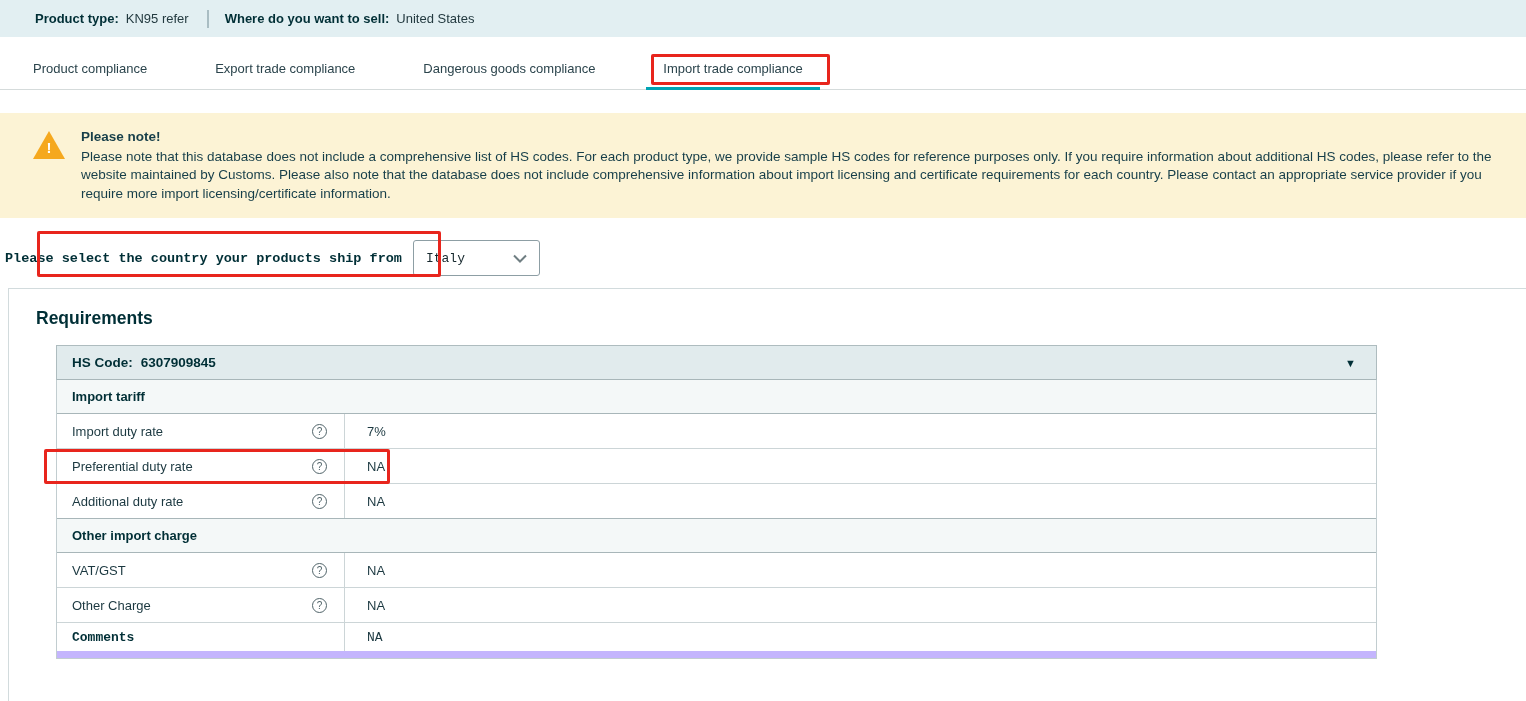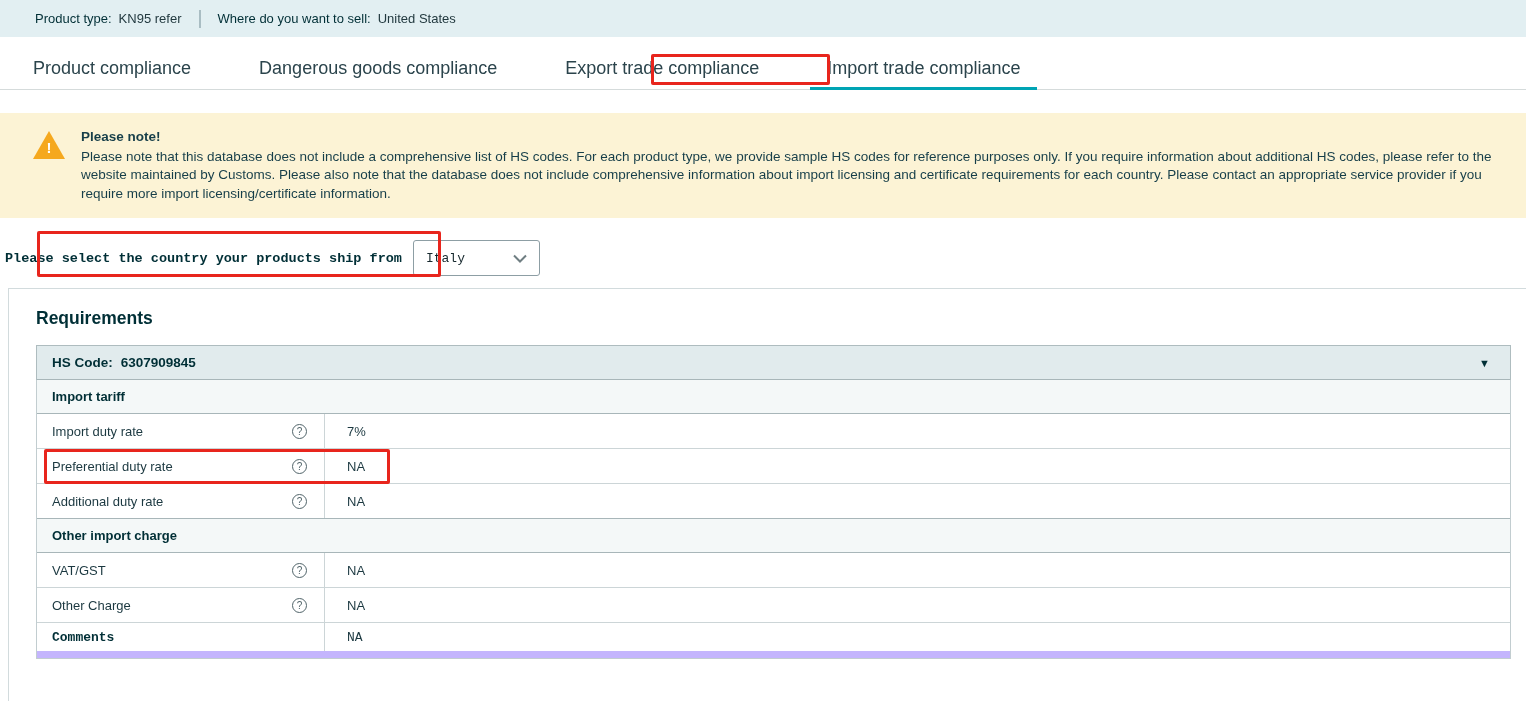--- a/index.html
+++ b/index.html
@@ -14,38 +14,38 @@
 
   
   .topbar {
     height: 37px;
     background: #e2eff2;
     display: flex;
     align-items: center;
     padding-left: 35px;
     font-size: 13px;
   }
-  .tb-label { font-weight: 400; color: #002f36; margin-right: 7px; }
+  .tb-label { font-weight: 700; color: #002f36; margin-right: 7px; }
   .tb-value { color: #233a40; }
   .tb-divider {
     width: 2px; height: 18px;
     background: #a9bdc3;
     margin: 0 16px 0 18px;
   }
 
   
   .tabbar {
     margin-top: 11px;
     height: 42px;
     display: flex;
     align-items: center;
     padding-left: 33px;
     gap: 68px;
     border-bottom: 1px solid #d5dbdb;
-    font-size: 18px;
+    font-size: 13px;
   }
   .tab {
     position: relative;
     height: 42px;
     display: flex;
     align-items: center;
     color: #2b444c;
     cursor: pointer;
     white-space: nowrap;
   }
@@ -124,24 +124,25 @@
     height: 416px;
     border-top: 1px solid #d2dbdd;
     border-left: 1px solid #d2dbdd;
     padding: 19px 0 0 27px;
     background: #ffffff;
   }
   .req-heading { font-size: 17.5px; font-weight: 700; color: #002f36; }
 
   .table {
     margin-top: 16px;
-    width: 1475px;
+    width: 1321px;
     border: 1px solid #c2cdd0;
     border-top: none;
     font-size: 13px;
+    margin-left: 20px;
   }
   .t-header {
     height: 35px;
     background: #e1ebed;
     border: 1px solid #aebcbf;
     margin: 0 -1px;
     display: flex;
     align-items: center;
     padding: 0 20px 0 15px;
     cursor: pointer;
@@ -214,22 +215,22 @@
 <div class="topbar">
   <span class="tb-label">Product type:</span>
   <span class="tb-value">KN95 refer</span>
   <span class="tb-divider"></span>
   <span class="tb-label">Where do you want to sell:</span>
   <span class="tb-value">United States</span>
 </div>
 
 <div class="tabbar">
   <div class="tab">Product compliance</div>
+  <div class="tab">Export trade compliance</div>
   <div class="tab">Dangerous goods compliance</div>
-  <div class="tab">Export trade compliance</div>
   <div class="tab active">Import trade compliance</div>
 </div>
 
 <div class="notice">
   <div class="warn-icon">
     <span class="warn-tri"></span>
     <span class="warn-excl">!</span>
   </div>
   <div class="notice-text">
     <div class="notice-title">Please note!</div>

